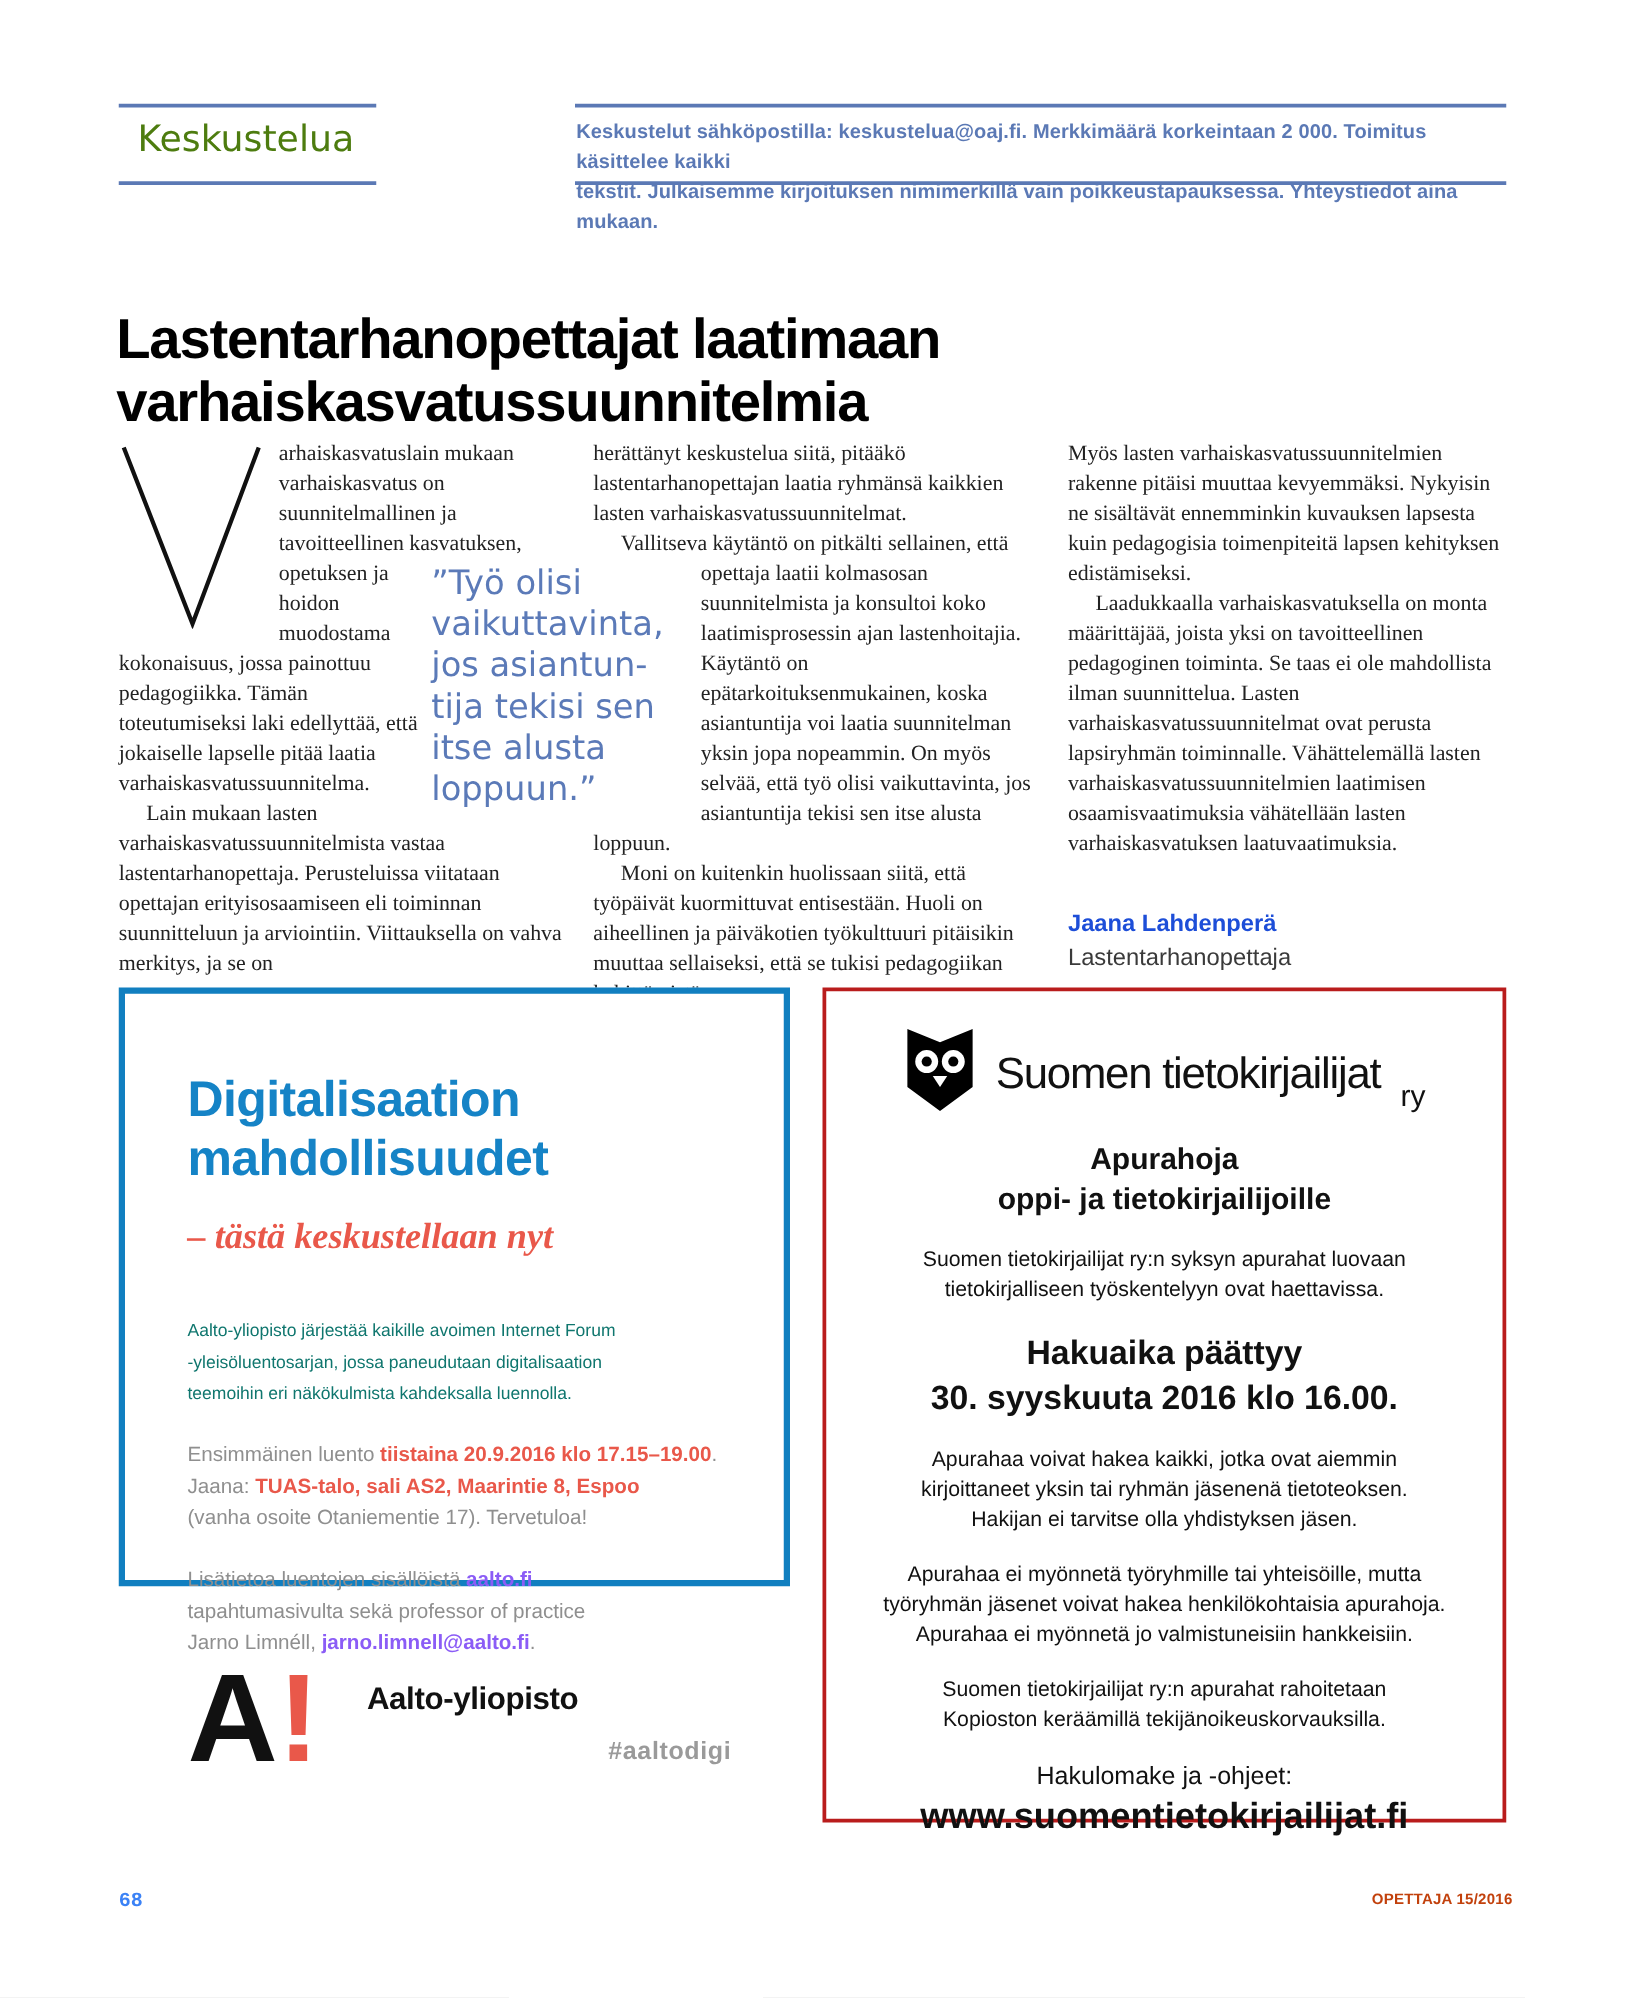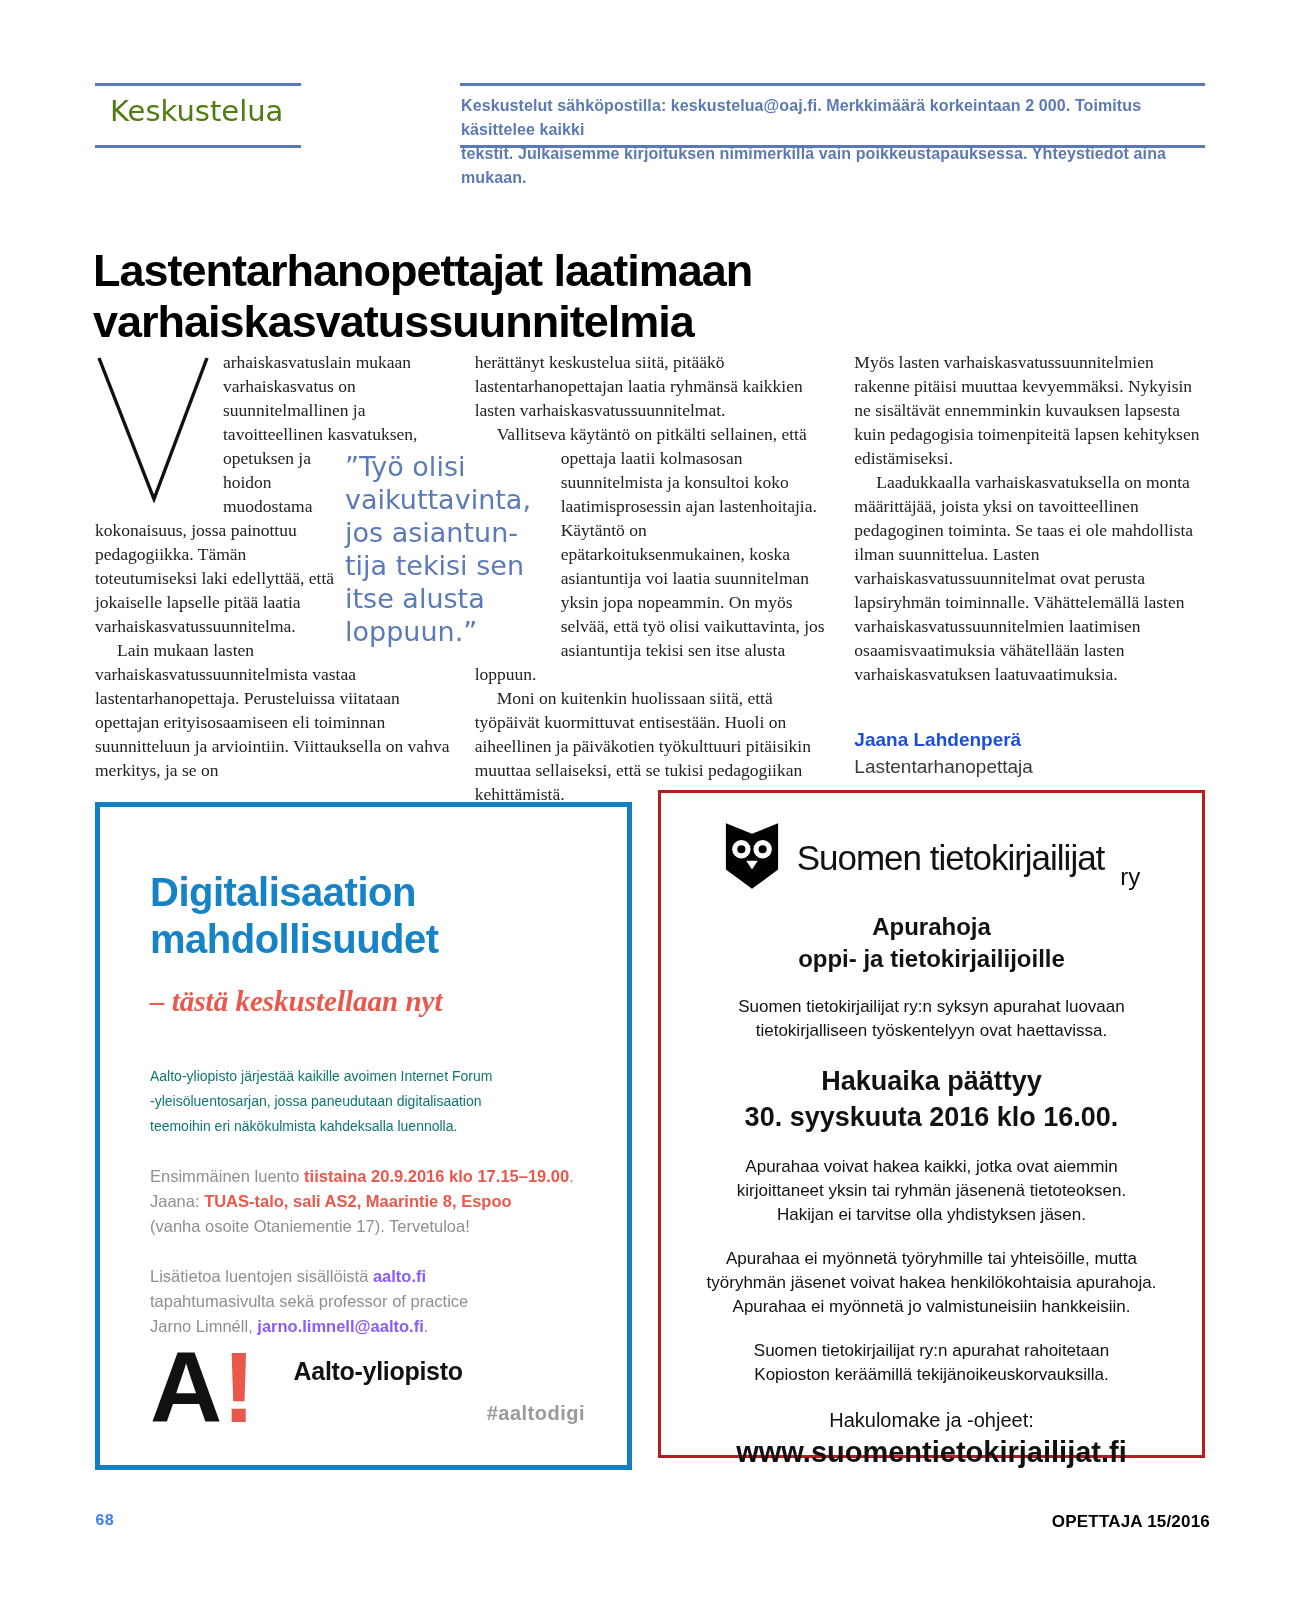--- a/index.html
+++ b/index.html
@@ -47,24 +47,23 @@
   .pull-quote{
     position:absolute;left:345px;top:450px;width:232px;
     font-family:"DejaVu Sans",sans-serif;font-size:27px;line-height:33px;
     color:#5b7ab8;
   }
   .author{margin-top:42px;font-family:"Liberation Sans",sans-serif;}
   .author-name{font-weight:700;font-size:19px;color:#1d4ed8;}
   .author-title{font-size:19px;color:#3a3a3a;margin-top:3px;}
   
   .ad-left{
-    position:absolute;left:95px;top:790px;width:537px;height:668px;
+    position:absolute;left:95px;top:790px;width:537px;height:479px;
     border:5px solid #117fc0;box-sizing:border-box;background:#fff;
     font-family:"Liberation Sans",sans-serif;
-    margin-top:12px;
   }
   .ad-left-inner{position:relative;height:100%;padding:62px 30px 0 50px;box-sizing:border-box;}
   .ad-heading{
     font-size:40px;line-height:47px;font-weight:700;color:#1583c6;letter-spacing:-.5px;margin:0;
   }
   .ad-sub{
     font-family:"Liberation Serif",serif;font-style:italic;font-weight:700;
     font-size:29px;color:#e9584a;margin-top:22px;
   }
   .ad-body{font-size:14px;line-height:25px;color:#0f766e;margin-top:46px;}
@@ -94,21 +93,21 @@
   .r-deadline{font-weight:700;font-size:27px;line-height:36px;margin-top:20px;}
   .r-form-label{font-size:20px;margin-top:22px;}
   .r-url{font-weight:700;font-size:29px;margin-top:4px;cursor:pointer;}
   
   .footer-left{
     position:absolute;left:95px;top:1512px;
     font-family:Liberation Mono, monospace;font-weight:700;font-size:16px;color:#3b82f6;
   }
   .footer-right{
     position:absolute;right:103px;top:1512px;
-    font-family:"Liberation Sans",sans-serif;font-weight:700;font-size:17px;color:#000000;letter-spacing:.2px;
+    font-family:"Liberation Sans",sans-serif;font-weight:700;font-size:12px;color:#c2410c;letter-spacing:.2px;
   }
 </style>
 </head>
 <body>
 
 <div class="page">
 
   <div class="rule rule-k-top"></div>
   <div class="kicker">Keskustelua</div>
   <div class="rule rule-k-bot"></div>

